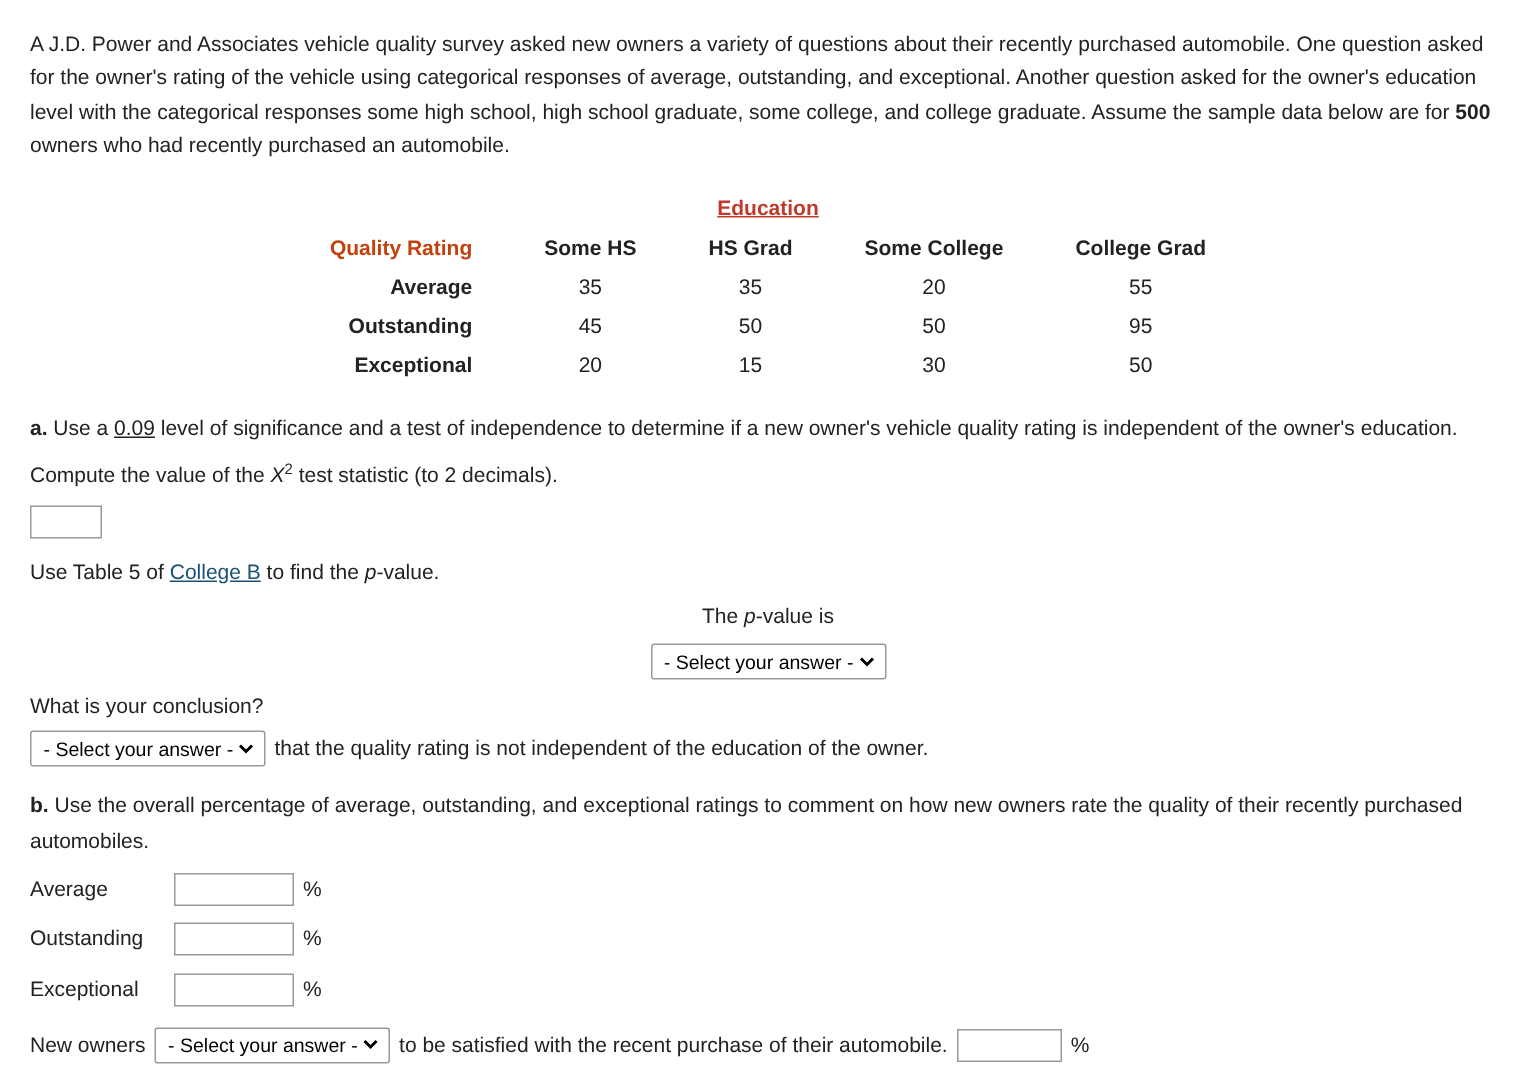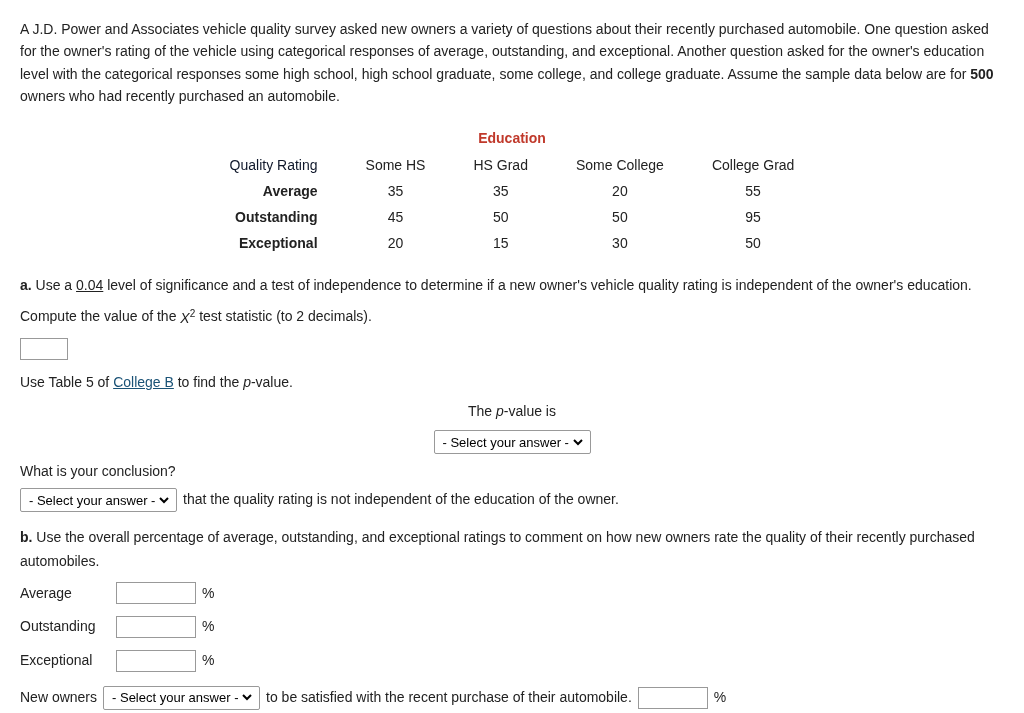--- a/index.html
+++ b/index.html
@@ -21,37 +21,38 @@
       flex-direction: column;
       align-items: center;
       margin-bottom: 18px;
     }
     .education-label {
       color: #c0392b;
       font-weight: bold;
       font-size: 14px;
       margin-bottom: 6px;
       text-align: center;
+      text-decoration: underline;
     }
     table {
       border-collapse: collapse;
       min-width: 480px;
     }
     table th, table td {
       padding: 5px 24px;
       text-align: center;
       font-size: 14px;
     }
     table th.quality-col {
       color: #c0392b;
       font-weight: bold;
       text-align: right;
     }
     table th.header-col {
-      font-weight: normal;
+      font-weight: bold;
       text-align: right;
     }
     table td.row-label {
       font-weight: bold;
       text-align: right;
     }
     .section {
       margin-bottom: 10px;
       line-height: 1.7;
     }
@@ -148,21 +149,21 @@
 
 <p class="intro-text">
   <span>A J.D. Power and Associates vehicle quality survey asked new owners a variety of questions about their recently purchased automobile. One question asked for the owner's rating of the vehicle using categorical responses of average, outstanding, and exceptional. Another question asked for the owner's education level with the categorical responses some high school, high school graduate, some college, and college graduate. Assume the sample data below are for </span><span class="bold-num">500</span><span> owners who had recently purchased an automobile.</span>
 </p>
 
 <div class="table-section">
   <div class="education-label">Education</div>
   <table>
     <thead>
       <tr>
-        <th class="quality-col" style="color:#0f172a; font-weight:normal; text-align:right;">Quality Rating</th>
+        <th class="quality-col" style="color:#c2410c; font-weight:bold; text-align:right;">Quality Rating</th>
         <th class="header-col">Some HS</th>
         <th class="header-col">HS Grad</th>
         <th class="header-col">Some College</th>
         <th class="header-col">College Grad</th>
       </tr>
     </thead>
     <tbody>
       <tr>
         <td class="row-label">Average</td>
         <td>35</td>
@@ -184,21 +185,21 @@
         <td>30</td>
         <td>50</td>
       </tr>
     </tbody>
   </table>
 </div>
 
 <div class="section">
   <p>
     <span class="part-label">a.</span>
-    <span> Use a <span class="underline">0.04</span> level of significance and a test of independence to determine if a new owner's vehicle quality rating is independent of the owner's education.</span>
+    <span> Use a <span class="underline">0.09</span> level of significance and a test of independence to determine if a new owner's vehicle quality rating is independent of the owner's education.</span>
   </p>
   <p style="margin-top:8px;">
     <span>Compute the value of the </span>
     <span class="chi-wrap"><span style="font-style:italic;">X</span><span class="sup">2</span></span>
     <span> test statistic (to 2 decimals).</span>
   </p>
   <div style="margin: 6px 0 10px 0;">
     <input type="text" class="input-box" style="width: 48px; height: 22px; border: 1px solid rgb(153, 153, 153); display: inline-block;">
   </div>
 

